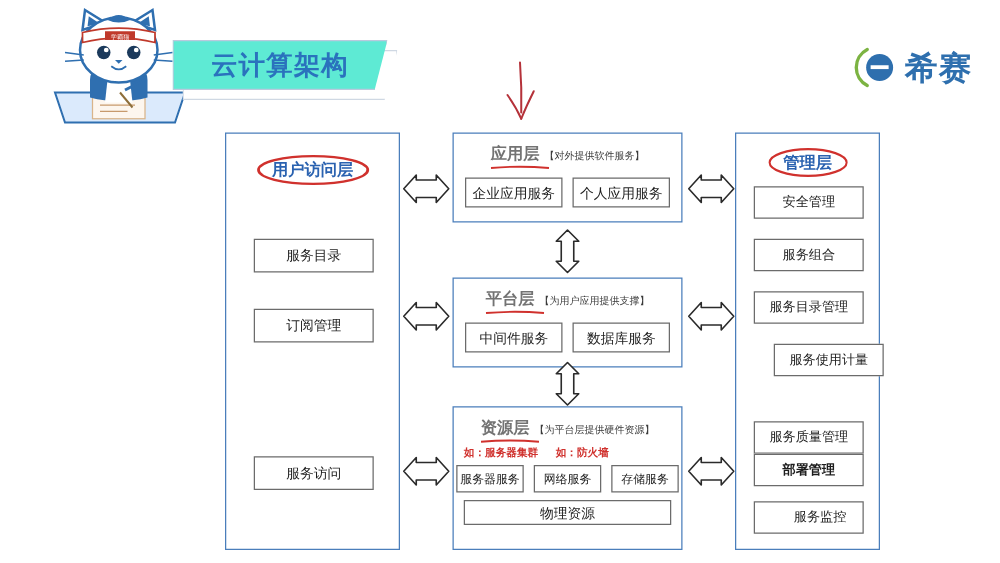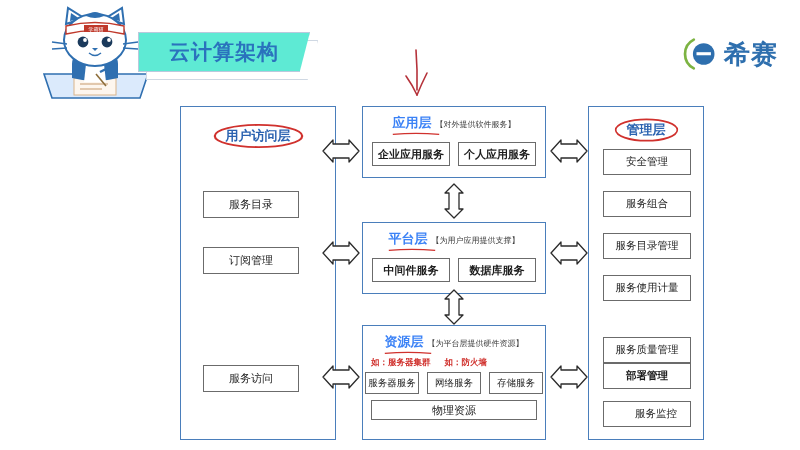--- a/index.html
+++ b/index.html
@@ -46,21 +46,21 @@
 
   
   .red-arrow { position: absolute; left: 392px; top: 46px; width: 50px; height: 60px; }
 
   
   .col {
     position: absolute;
     border: 1.6px solid #4a7ebb;
     background: #ffffff;
   }
-  .col-left   { left: 180px; top: 106px; width: 156px; height: 334px; }
+  .col-left   { left: 180px; top: 106px; width: 140px; height: 334px; }
   .col-right  { left: 588px; top: 106px; width: 116px; height: 334px; }
 
   .col-head {
     text-align: center;
     font-size: 13px; font-weight: bold; color: #2a62b0;
     position: relative;
   }
   .circled {
     display: inline-block; position: relative;
     padding: 4px 14px;
@@ -92,33 +92,33 @@
   }
   .layer-app { left: 362px; top: 106px; width: 184px; height: 72px; }
   .layer-plat{ left: 362px; top: 222px; width: 184px; height: 72px; }
   .layer-res { left: 362px; top: 325px; width: 184px; height: 115px; }
 
   .layer-title-row {
     display: flex; align-items: baseline; justify-content: center;
     gap: 4px; margin-top: 7px;
   }
   .layer-name {
-    font-size: 13px; font-weight: bold; color: #3b82f6;
+    font-size: 13px; font-weight: bold; color: #737373;
     position: relative; padding-bottom: 2px;
   }
   .layer-name .ul {
     position: absolute; left: -1px; right: -1px; bottom: -2px; height: 4px;
   }
   .layer-desc { font-size: 8px; color: #3a3a3a; }
 
   .inner-row {
     display: flex; justify-content: center; gap: 8px;
     margin-top: 8px;
   }
-  .ibox { width: 78px; height: 24px; font-weight: bold; }
+  .ibox { width: 78px; height: 24px; }
   .ibox-sm { width: 54px; height: 22px; font-size: 9.5px; }
 
   .res-note {
     display: flex; gap: 14px; margin: 4px 0 0 8px;
     font-size: 8.5px; color: #d0312d; font-weight: bold;
   }
   .res-wide {
     width: 166px; height: 20px; margin: 6px auto 0 auto;
     font-size: 11px;
   }
@@ -265,21 +265,21 @@
       <span class="circled">
         <svg class="ellipse" viewBox="0 0 100 34" preserveAspectRatio="none">
           <ellipse cx="50" cy="17" rx="46" ry="14" fill="none" stroke="#d0312d" stroke-width="2.4"></ellipse>
         </svg>
         <span>管理层</span>
       </span>
     </div>
     <div class="box rbox" style="top:42px;">安全管理</div>
     <div class="box rbox" style="top:84px;">服务组合</div>
     <div class="box rbox" style="top:126px;">服务目录管理</div>
-    <div class="box rbox" style="top:168px;">服务使用计量</div>
+    <div class="box rbox" style="top:168px;margin-left:16px;">服务使用计量</div>
     <div class="box rbox" style="top:210px;margin-top:20px;">服务质量管理</div>
     <div class="box rbox" style="top:256px;font-weight:bold;">部署管理</div>
     <div class="box rbox" style="top:294px;padding-left:18px;">服务监控</div>
   </div>
 
   <svg class="harrow" style="left:321px; top:138px;" viewBox="0 0 40 26">
     <path d="M12 6 L12 2 L2 13 L12 24 L12 20 L28 20 L28 24 L38 13 L28 2 L28 6 Z" fill="#ffffff" stroke="#2b2b2b" stroke-width="1.3" stroke-linejoin="round"></path>
   </svg>
   <svg class="harrow" style="left:321px; top:240px;" viewBox="0 0 40 26">
     <path d="M12 6 L12 2 L2 13 L12 24 L12 20 L28 20 L28 24 L38 13 L28 2 L28 6 Z" fill="#ffffff" stroke="#2b2b2b" stroke-width="1.3" stroke-linejoin="round"></path>

